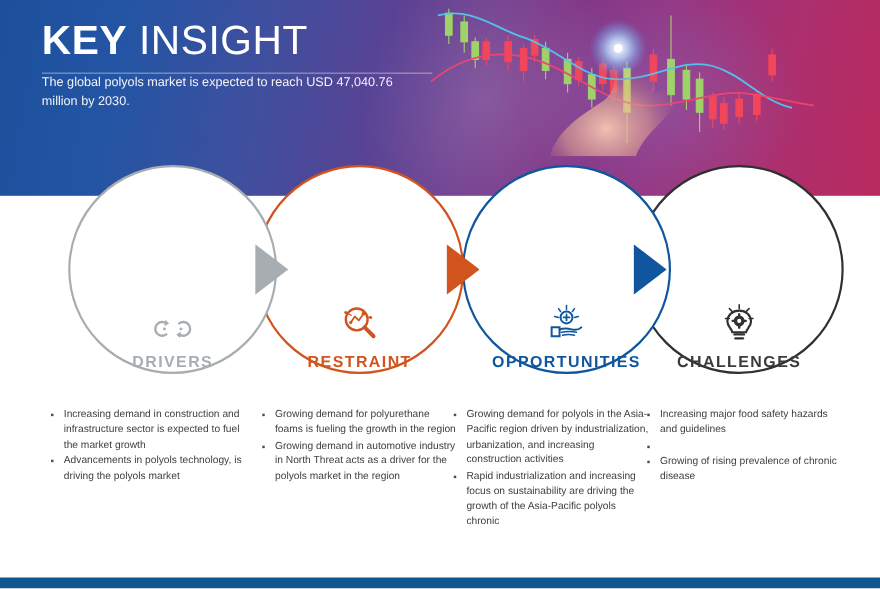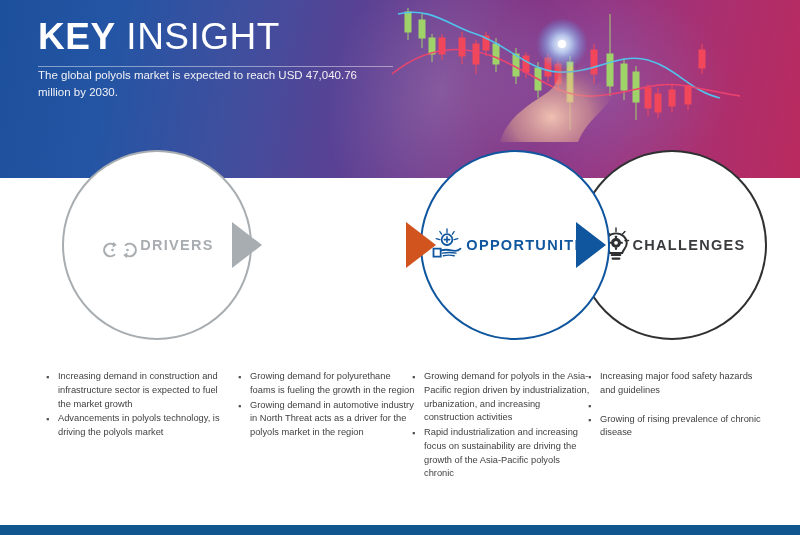--- a/index.html
+++ b/index.html
@@ -97,22 +97,23 @@
   }
 
   .circle {
     position: absolute;
     top: 0;
     width: 190px; height: 190px;
     border-radius: 50%;
     border: 2px solid #999;
     background: #ffffff;
     display: flex;
+    flex-direction: column;
     align-items: center;
-    justify-content: center;
+    justify-content: flex-end;
   }
 
   .circle .icon-wrap {
     height: 46px;
     display: flex;
     align-items: flex-end;
     justify-content: center;
     margin-bottom: 10px;
   }
 
@@ -294,20 +295,36 @@
           </g>
           <path d="M16,5 L20,9 L15,12 Z" fill="#a8adb1"></path>
           <path d="M32,25 L28,21 L33,18 Z" fill="#a8adb1"></path>
           <circle cx="15" cy="15" r="1.6" fill="#a8adb1"></circle>
           <circle cx="33" cy="15" r="1.6" fill="#a8adb1"></circle>
         </svg>
       </div>
       <div class="circ-label">DRIVERS</div>
     </div>
 
+    <div class="circle" id="c1">
+      <div class="icon-wrap">
+        <svg width="36" height="36" viewBox="0 0 40 40">
+          <circle cx="17" cy="16" r="11" fill="none" stroke="#d1541f" stroke-width="2.4"></circle>
+          <line x1="25" y1="24" x2="34" y2="33" stroke="#d1541f" stroke-width="4" stroke-linecap="round"></line>
+          <polyline points="11,19 15,13 19,17 24,10" fill="none" stroke="#d1541f" stroke-width="1.8" stroke-linecap="round" stroke-linejoin="round"></polyline>
+          <circle cx="24" cy="10" r="2" fill="#d1541f"></circle>
+          <circle cx="11" cy="19" r="1.6" fill="#d1541f"></circle>
+          <circle cx="6" cy="9" r="1.6" fill="#d1541f"></circle>
+          <circle cx="31" cy="14" r="1.6" fill="#d1541f"></circle>
+          <line x1="6" y1="9" x2="12" y2="12" stroke="#d1541f" stroke-width="1.2"></line>
+          <line x1="31" y1="14" x2="26" y2="13" stroke="#d1541f" stroke-width="1.2"></line>
+        </svg>
+      </div>
+      <div class="circ-label">RESTRAINT</div>
+    </div>
 
     <div class="circle" id="c2">
       <div class="icon-wrap">
         <svg width="38" height="36" viewBox="0 0 42 40">
           <g stroke="#10569e" stroke-width="1.5" stroke-linecap="round">
             <line x1="21" y1="2" x2="21" y2="6"></line>
             <line x1="13" y1="5" x2="15" y2="8"></line>
             <line x1="29" y1="5" x2="27" y2="8"></line>
             <line x1="9" y1="13" x2="13" y2="14"></line>
             <line x1="33" y1="13" x2="29" y2="14"></line>

